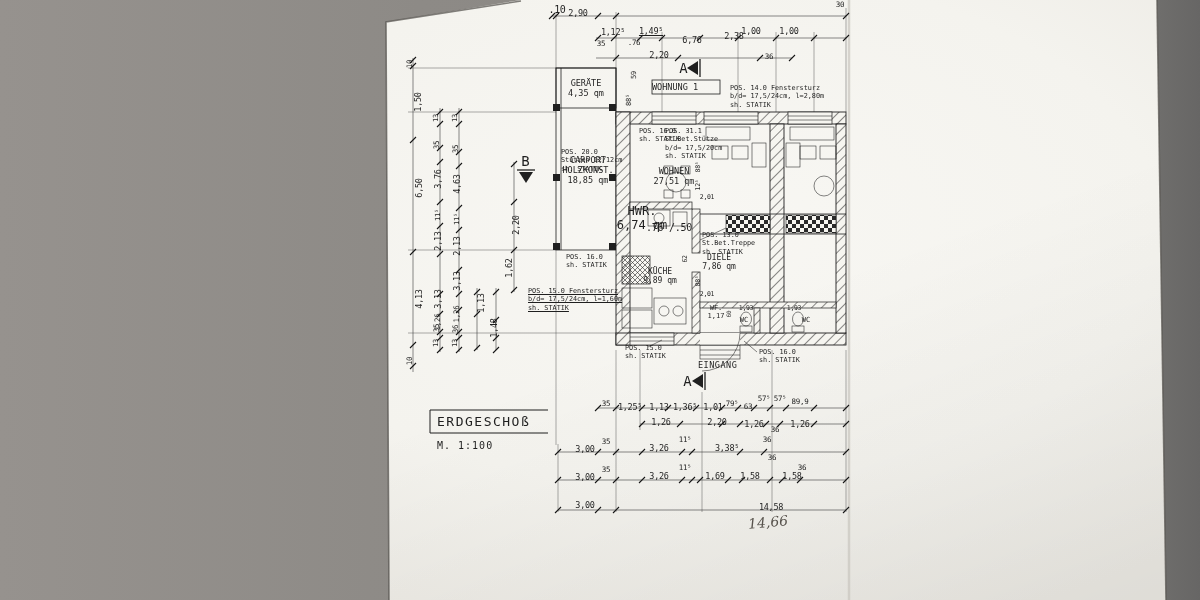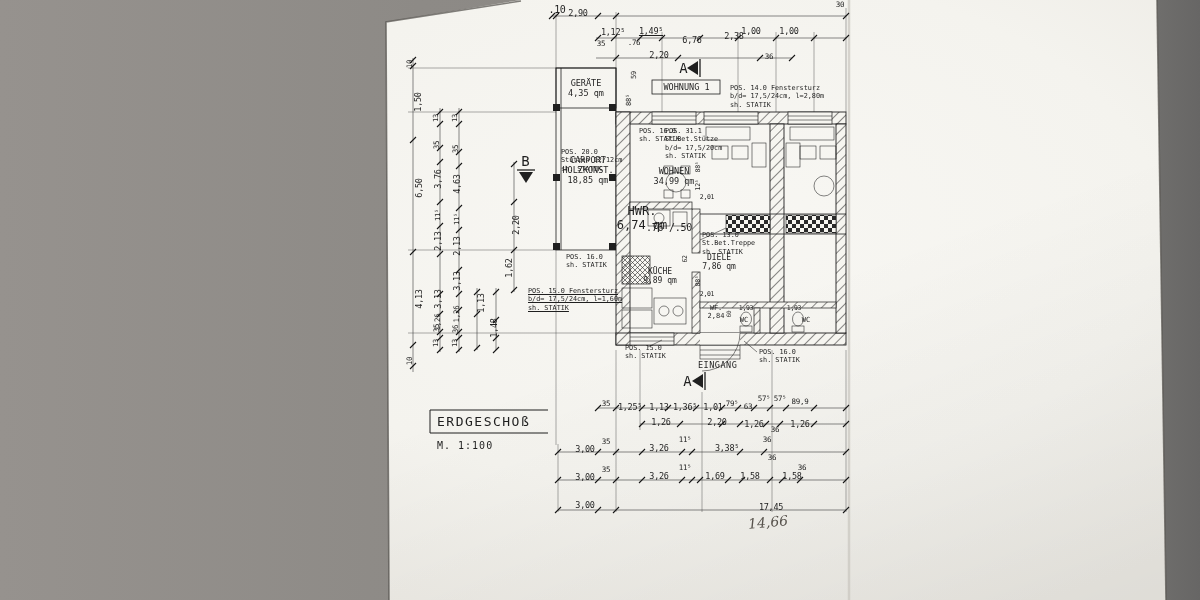--- a/index.html
+++ b/index.html
@@ -15,21 +15,21 @@
   #labels{position:absolute;inset:0;}
   .lbl{position:absolute;transform:translate(-50%,-50%);white-space:pre-line;text-align:center;
        line-height:1.18;color:var(--ink,#1f1f1f);}
   .lbl.left{transform:none;text-align:left;}
   .note{font-size:6.8px;line-height:1.25;}
   .sec{font-size:14px;letter-spacing:1px;}
   .dimlbl{font-size:8.5px;letter-spacing:-0.3px;}
   .fixed-lbl{position:absolute;color:var(--ink,#1f1f1f);}
   #title{left:437px;top:414px;font-size:13px;letter-spacing:1.5px;}
   #scale{left:437px;top:440px;font-size:10px;letter-spacing:1px;}
-  #apartment{left:652px;top:81px;width:69px;height:13px;line-height:13px;text-align:center;font-size:8.5px;}
+  #apartment{left:652px;top:81px;width:69px;height:13px;line-height:13px;font-size:8.5px;}
   #entrance{left:698px;top:360px;font-size:8.5px;letter-spacing:.5px;}
   #handwritten{left:748px;top:514px;font-size:14px;font-family:"DejaVu Serif",serif;font-style:italic;
                color:var(--pencil,#57524c);transform:rotate(-5deg);}
   
   .wall{fill:url(#hatch);stroke:#1f1f1f;stroke-width:0.9;}
   .iwall{fill:url(#hatch);stroke:#1f1f1f;stroke-width:0.7;}
   .win{fill:#f6f5f0;stroke:#1f1f1f;stroke-width:0.7;}
   .open{fill:#f6f5f0;stroke:none;}
   .thin{fill:none;stroke:#1f1f1f;stroke-width:0.8;}
   .thin2{fill:none;stroke:#1f1f1f;stroke-width:0.55;}
@@ -327,29 +327,29 @@
     <div id="scale" class="fixed-lbl">M. 1:100</div>
     <div id="apartment" class="fixed-lbl">WOHNUNG 1</div>
     <div id="entrance" class="fixed-lbl">EINGANG</div>
     <div id="handwritten" class="fixed-lbl">14,66</div>
   <div class="lbl" style="left: 586px; top: 88px; font-size: 8.5px;">GERÄTE
 4,35 qm</div>
       <div class="lbl" style="left: 588px; top: 170px; font-size: 8.5px;">CARPORT
 HOLZKONST.
 18,85 qm</div>
       <div class="lbl" style="left: 674px; top: 176px; font-size: 8.5px;">WOHNEN
-34,99 qm</div>
+27,51 qm</div>
       <div class="lbl" style="left: 642px; top: 218px; font-size: 12px;">HWR.
 6,74 qm</div>
       <div class="lbl" style="left: 719px; top: 262px; font-size: 8px;">DIELE
 7,86 qm</div>
       <div class="lbl" style="left: 660px; top: 276px; font-size: 8px;">KÜCHE
 9,89 qm</div>
       <div class="lbl" style="left: 716px; top: 312px; font-size: 7px;">WF.
-2,84</div>
+1,17</div>
       <div class="lbl" style="left: 744px; top: 320px; font-size: 7px;">WC</div>
       <div class="lbl" style="left: 806px; top: 320px; font-size: 7px;">WC</div>
       <div class="lbl note left" style="left: 730px; top: 84px;">POS. 14.0 Fenstersturz
 b/d= 17,5/24cm, l=2,80m
 sh. STATIK</div>
       <div class="lbl note left" style="left: 561px; top: 124px; margin-top: 24px;">POS. 20.0
 Stützen 12/12cm
 sh. STATIK</div>
       <div class="lbl note left" style="left: 639px; top: 127px;">POS. 16.0
 sh. STATIK</div>
@@ -438,21 +438,21 @@
       <div class="lbl dimlbl" style="left: 772px; top: 458px; font-size: 7.5px;">36</div>
       <div class="lbl dimlbl" style="left: 606px; top: 470px; font-size: 7.5px;">35</div>
       <div class="lbl dimlbl" style="left: 585px; top: 477px;">3,00</div>
       <div class="lbl dimlbl" style="left: 659px; top: 476px;">3,26</div>
       <div class="lbl dimlbl" style="left: 685px; top: 468px; font-size: 7.5px;">11⁵</div>
       <div class="lbl dimlbl" style="left: 715px; top: 476px;">1,69</div>
       <div class="lbl dimlbl" style="left: 750px; top: 476px;">1,58</div>
       <div class="lbl dimlbl" style="left: 792px; top: 476px;">1,58</div>
       <div class="lbl dimlbl" style="left: 802px; top: 468px; font-size: 7.5px;">36</div>
       <div class="lbl dimlbl" style="left: 585px; top: 505px;">3,00</div>
-      <div class="lbl dimlbl" style="left: 771px; top: 507px;">17,45</div>
+      <div class="lbl dimlbl" style="left: 771px; top: 507px;">14,58</div>
       <div class="lbl dimlbl" style="left: 699px; top: 167px; font-size: 6.5px; transform: translate(-50%, -50%) rotate(-90deg);">88⁵</div>
       <div class="lbl dimlbl" style="left: 699px; top: 185px; font-size: 6.5px; transform: translate(-50%, -50%) rotate(-90deg);">12⁵</div>
       <div class="lbl dimlbl" style="left: 707px; top: 198px; font-size: 6.5px;">2,01</div>
       <div class="lbl dimlbl" style="left: 669px; top: 228px; font-size: 10px;">.76 /.50</div>
       <div class="lbl dimlbl" style="left: 686px; top: 259px; font-size: 6.5px; transform: translate(-50%, -50%) rotate(-90deg);">62</div>
       <div class="lbl dimlbl" style="left: 699px; top: 281px; font-size: 6.5px; transform: translate(-50%, -50%) rotate(-90deg);">88⁵</div>
       <div class="lbl dimlbl" style="left: 707px; top: 295px; font-size: 6.5px;">2,01</div>
       <div class="lbl dimlbl" style="left: 746px; top: 309px; font-size: 6.5px;">1,93</div>
       <div class="lbl dimlbl" style="left: 794px; top: 309px; font-size: 6.5px;">1,93</div>
       <div class="lbl dimlbl" style="left: 729px; top: 314px; font-size: 6px; transform: translate(-50%, -50%) rotate(-90deg);">60</div>

